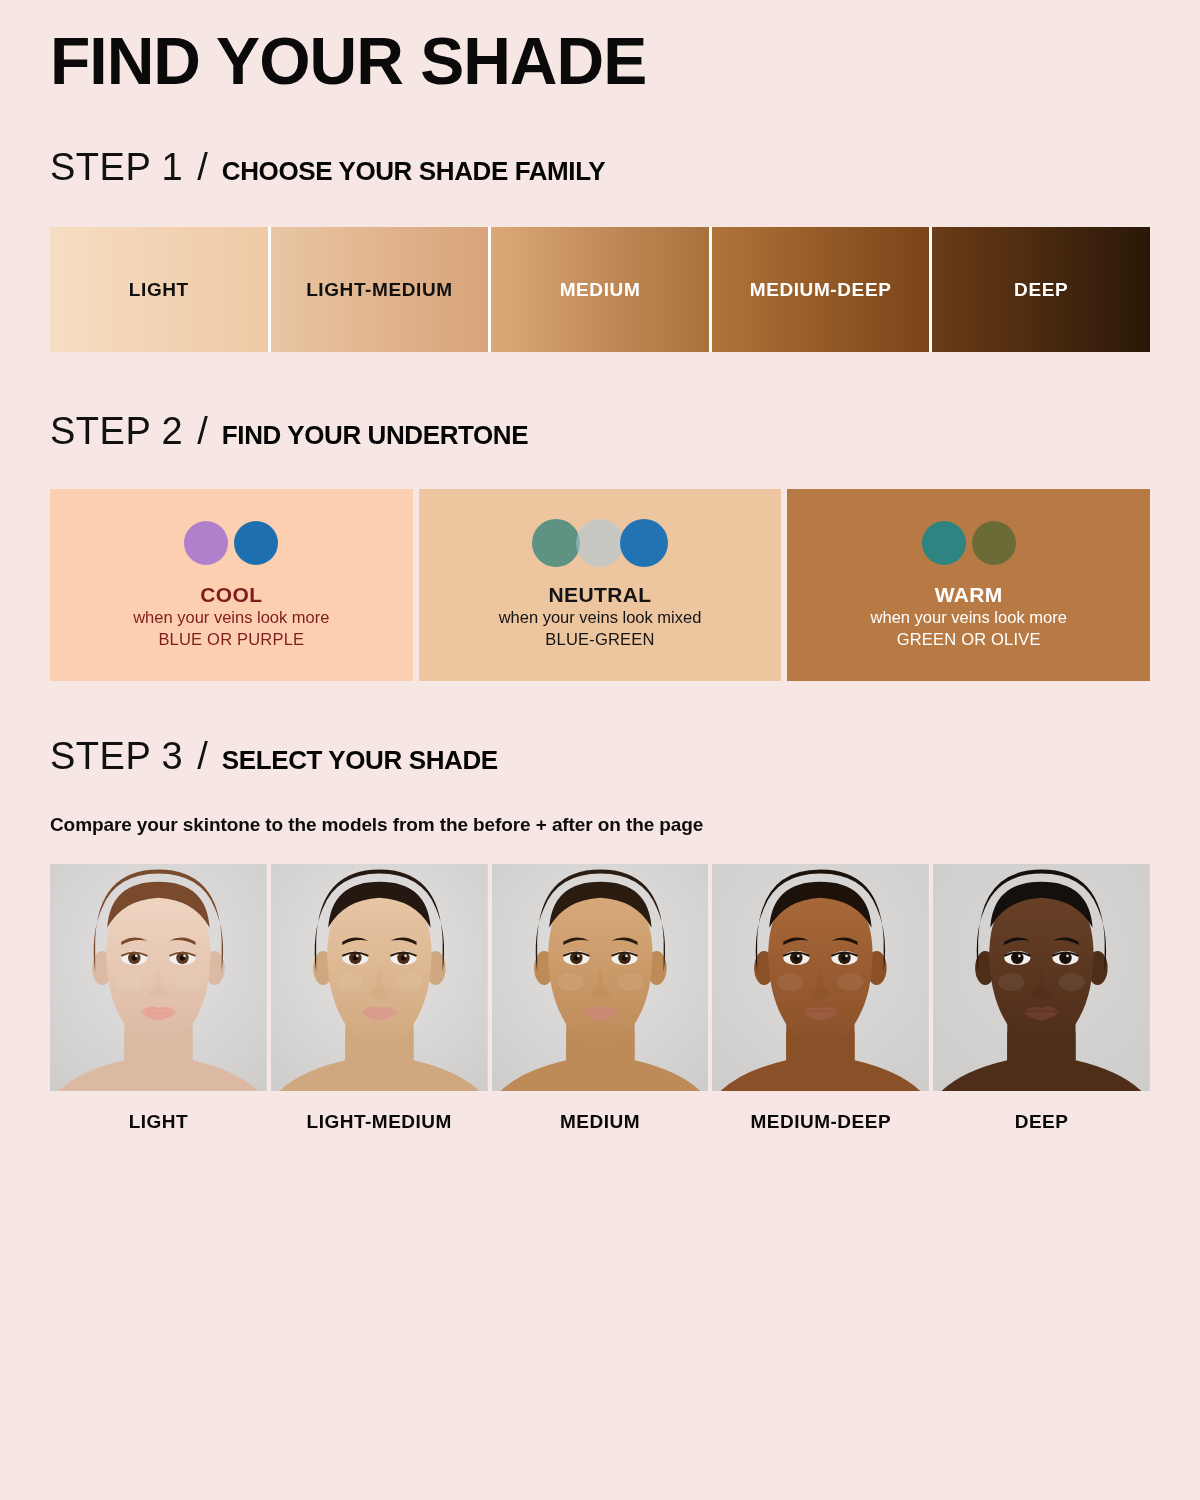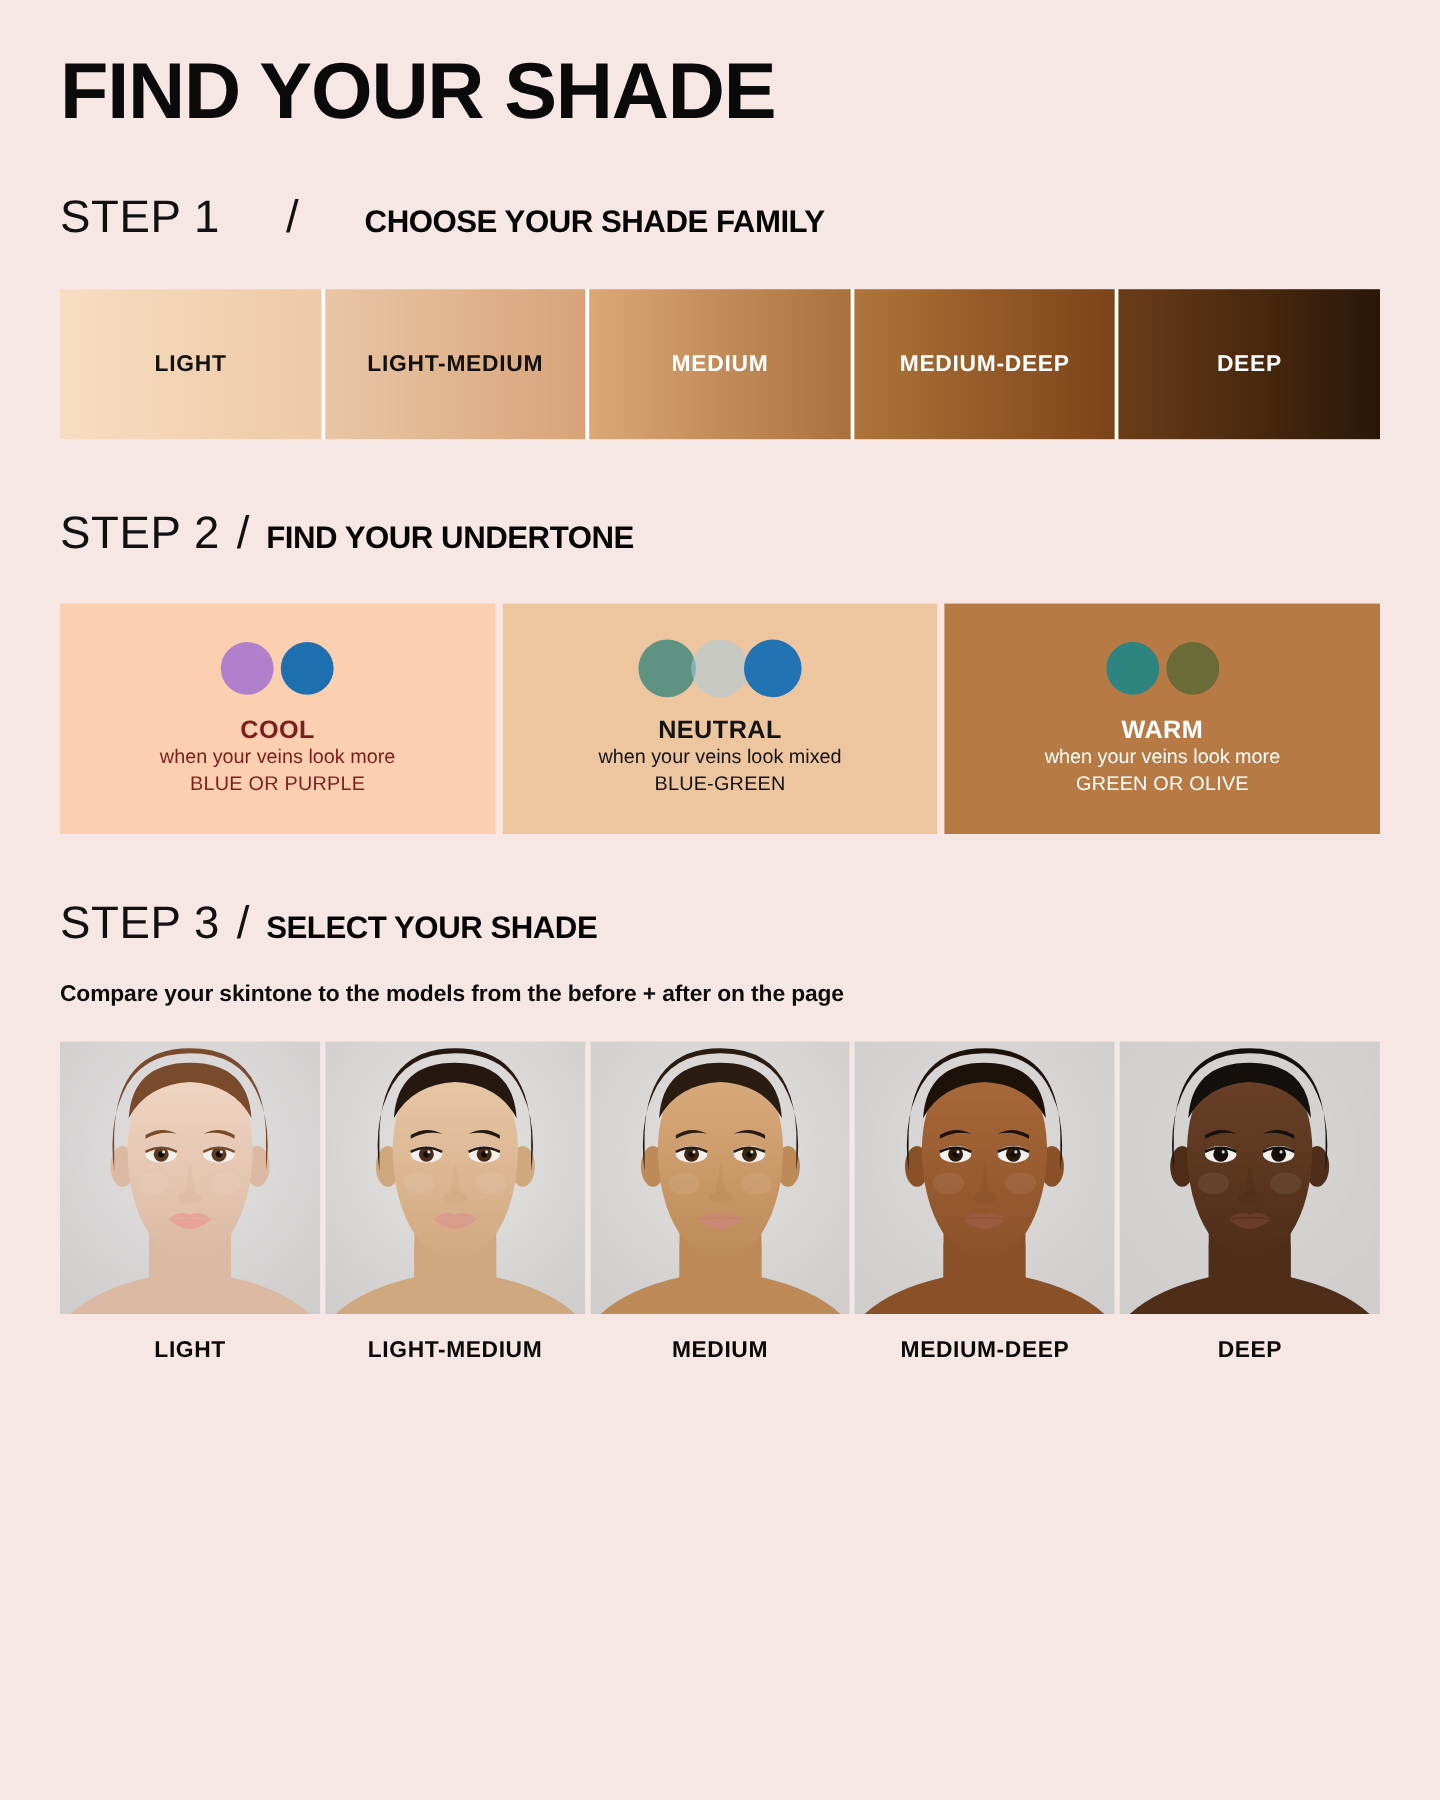--- a/index.html
+++ b/index.html
@@ -7,32 +7,32 @@
     width:1200px; height:1500px;
     background:#f6e7e4;
     font-family:"Liberation Sans", sans-serif;
     overflow:hidden;
   }
   .page { position:relative; width:1200px; height:1500px; padding:0 50px; }
 
   
   .main-title {
     font-size:66px; font-weight:700; letter-spacing:-1px;
-    color:#0a0a0a; line-height:1; padding-top:42px;
+    color:#0a0a0a; line-height:1; padding-top:28px;
   }
 
   
   .step-head { display:flex; align-items:baseline; white-space:pre; }
   .step-num {
     font-size:38px; font-weight:300; letter-spacing:0.5px; color:#111;
   }
   .step-slash { font-size:38px; font-weight:300; color:#111; padding:0 14px; }
   .step-title { font-size:26px; font-weight:700; letter-spacing:-0.4px; color:#060606; }
 
-  .s1-head { margin-top:52px;gap:41px; }
+  .s1-head { margin-top:52px; }
   .s2-head { margin-top:58px; }
   .s3-head { margin-top:54px; }
 
   
   .swatch-bar {
     display:flex; margin-top:38px; height:125px; width:1100px;
     background:#fff;
   }
   .swatch {
     flex:1 1 0; position:relative;
@@ -62,21 +62,21 @@
   .dots.three .d2 { left:44px; opacity:0.55; }
   .dots.three .d3 { left:88px; }
   .ucard-title {
     margin-top:16px; font-size:21px; font-weight:700; letter-spacing:0.4px;
   }
   .ucard-sub1 { margin-top:0; font-size:16.5px; line-height:1.3; }
   .ucard-sub2 { font-size:16.5px; line-height:1.35; letter-spacing:0.2px;text-align:center; }
 
   
   .s3-sub {
-    margin-top:26px; font-size:19px; font-weight:700;
+    margin-top:36px; font-size:19px; font-weight:700;
     letter-spacing:-0.1px; color:#0d0d0d;
   }
   .models-row { display:flex; gap:4px; margin-top:28px; width:1100px; height:227px; }
   .model-cell { flex:1 1 0; position:relative; overflow:hidden; }
   .model-cell svg { display:block; width:100%; height:100%; }
   .model-labels { display:flex; gap:4px; width:1100px; margin-top:20px; }
   .model-label {
     flex:1 1 0; text-align:center;
     font-size:19px; font-weight:700; letter-spacing:0.5px; color:#0a0a0a;
   }

